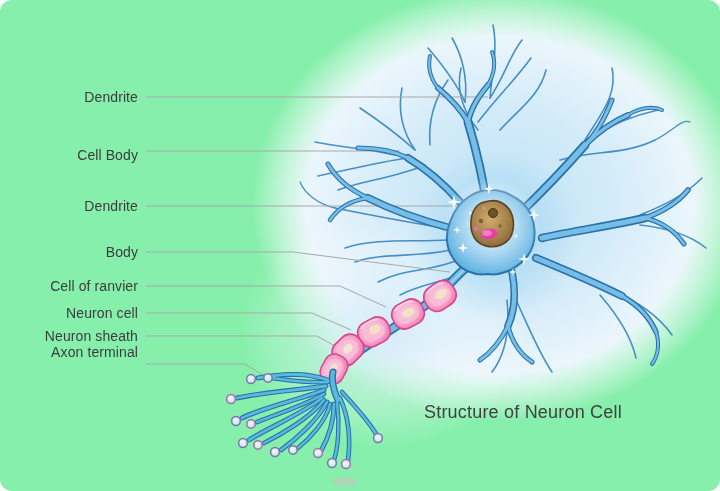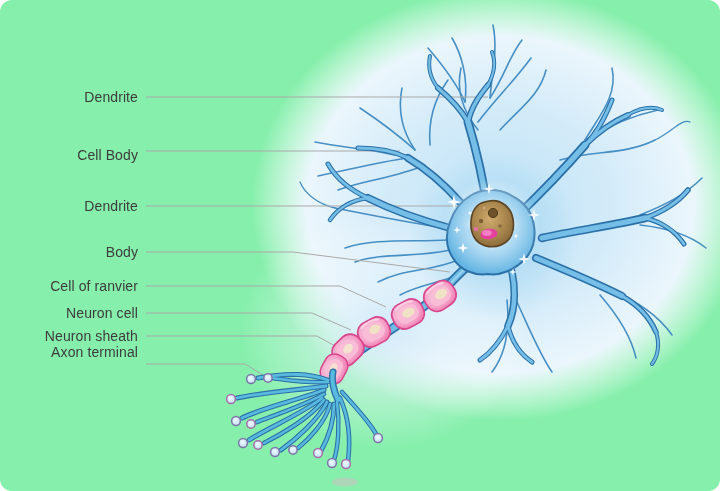--- a/index.html
+++ b/index.html
@@ -292,13 +292,14 @@
 
   <div class="label" style="top:97px">Dendrite</div>
   <div class="label" style="top:155px">Cell Body</div>
   <div class="label" style="top:206px">Dendrite</div>
   <div class="label" style="top:252px">Body</div>
   <div class="label" style="top:286px">Cell of ranvier</div>
   <div class="label" style="top:313px">Neuron cell</div>
   <div class="label" style="top:336px">Neuron sheath</div>
   <div class="label" style="top:352px">Axon terminal</div>
 
+  <div class="title">Structure of Neuron Cell</div>
 </div>
 
 </body></html>

